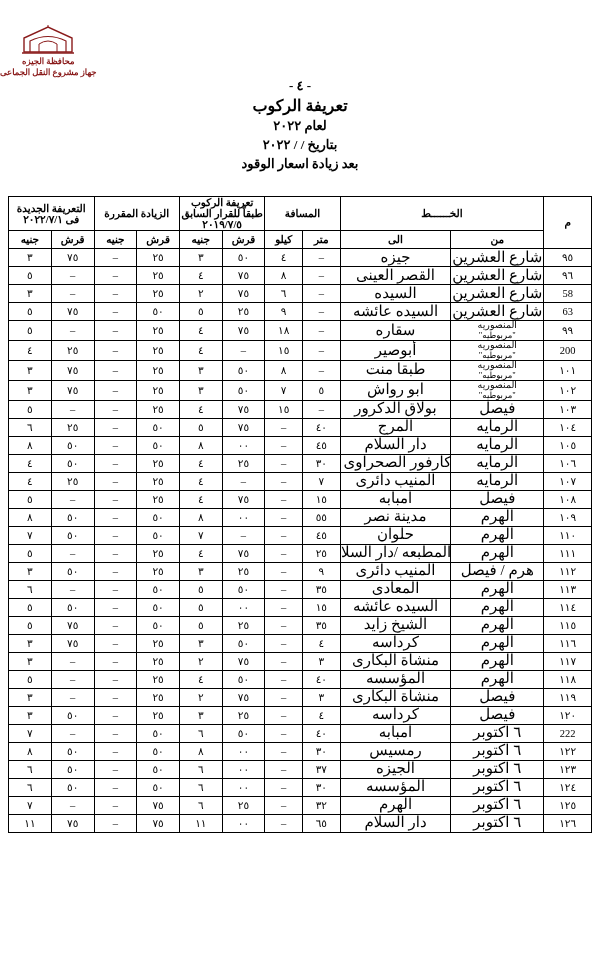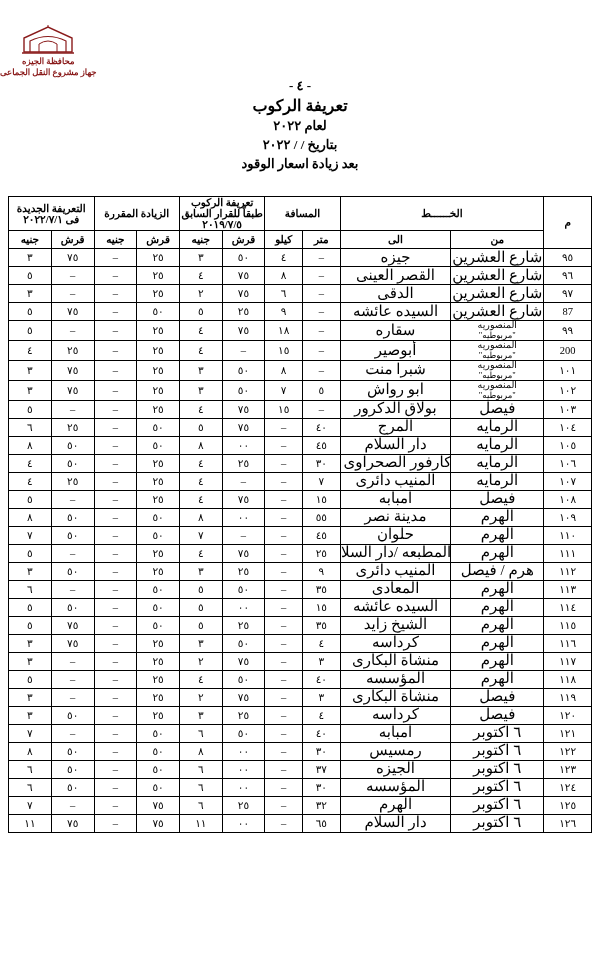--- a/index.html
+++ b/index.html
@@ -212,34 +212,34 @@
             <td class="num">–</td>
             <td class="num">٨</td>
             <td class="num">٧٥</td>
             <td class="num">٤</td>
             <td class="num">٢٥</td>
             <td class="num">–</td>
             <td class="num">–</td>
             <td class="num">٥</td>
           </tr>
           <tr>
-            <td class="num">٩٧</td>
+            <td class="num">58</td>
             <td class="line-cell">شارع العشرين</td>
-            <td class="line-cell">الدقى</td>
+            <td class="line-cell">السيده</td>
             <td class="num">–</td>
             <td class="num">٦</td>
             <td class="num">٧٥</td>
             <td class="num">٢</td>
             <td class="num">٢٥</td>
             <td class="num">–</td>
             <td class="num">–</td>
             <td class="num">٣</td>
           </tr>
           <tr>
-            <td class="num">87</td>
+            <td class="num">63</td>
             <td class="line-cell">شارع العشرين</td>
             <td class="line-cell">السيده عائشه</td>
             <td class="num">–</td>
             <td class="num">٩</td>
             <td class="num">٢٥</td>
             <td class="num">٥</td>
             <td class="num">٥٠</td>
             <td class="num">–</td>
             <td class="num">٧٥</td>
             <td class="num">٥</td>
@@ -266,21 +266,21 @@
             <td class="num">–</td>
             <td class="num">٤</td>
             <td class="num">٢٥</td>
             <td class="num">–</td>
             <td class="num">٢٥</td>
             <td class="num">٤</td>
           </tr>
           <tr>
             <td class="num">١٠١</td>
             <td class="from-cell">المنصوريه<span class="sub">"مربوطيه"</span></td>
-            <td class="line-cell">شبرا منت</td>
+            <td class="line-cell">طبقا منت</td>
             <td class="num">–</td>
             <td class="num">٨</td>
             <td class="num">٥٠</td>
             <td class="num">٣</td>
             <td class="num">٢٥</td>
             <td class="num">–</td>
             <td class="num">٧٥</td>
             <td class="num">٣</td>
           </tr>
           <tr>
@@ -524,21 +524,21 @@
             <td class="num">٤</td>
             <td class="num">–</td>
             <td class="num">٢٥</td>
             <td class="num">٣</td>
             <td class="num">٢٥</td>
             <td class="num">–</td>
             <td class="num">٥٠</td>
             <td class="num">٣</td>
           </tr>
           <tr>
-            <td class="num">١٢١</td>
+            <td class="num">222</td>
             <td class="line-cell">٦ اكتوبر</td>
             <td class="line-cell">امبابه</td>
             <td class="num">٤٠</td>
             <td class="num">–</td>
             <td class="num">٥٠</td>
             <td class="num">٦</td>
             <td class="num">٥٠</td>
             <td class="num">–</td>
             <td class="num">–</td>
             <td class="num">٧</td>

